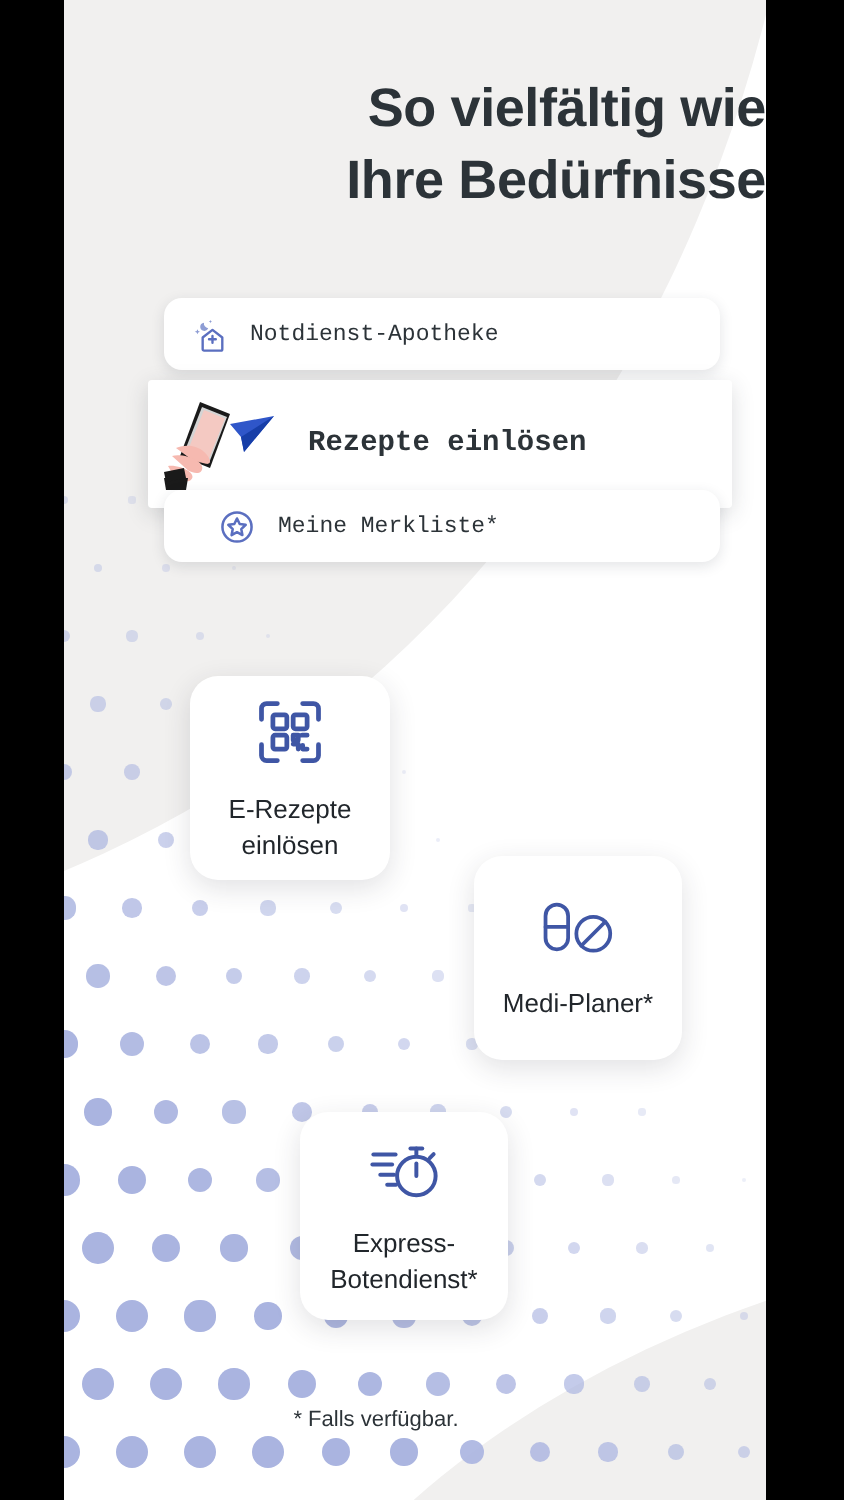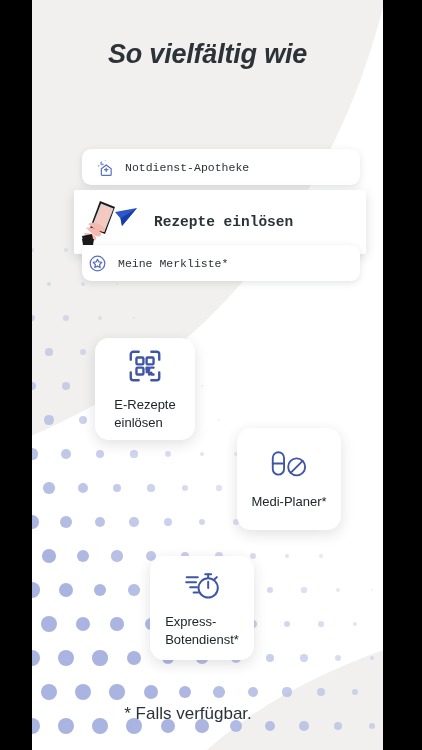--- a/index.html
+++ b/index.html
@@ -46,73 +46,73 @@
     position:absolute;
     border-radius:50%;
     background:#aab4e0;
     display:block;
   }
   
   .heading {
     position:absolute;
     left:0; top:36px;
     width:351px;
-    text-align:center;
+    text-align:right;
     color:#2c3338;
     font-size:27px;
     font-weight:bold;
     line-height:1.34;
     letter-spacing:-0.2px;
-    font-style:italic;
   }
   
   .row {
     position:absolute;
     background:#fff;
     border-radius:9px;
     box-shadow:0 2px 7px rgba(40,45,60,.13);
     display:flex;
     align-items:center;
   }
   .row-1 { left:50px; top:149px; width:278px; height:36px; padding-left:13px; }
   .row-2 { left:42px; top:190px; width:292px; height:64px; padding-left:8px;
            box-shadow:0 3px 11px rgba(40,45,60,.17); border-radius:2px; }
-  .row-3 { left:50px; top:245px; width:278px; height:36px; padding-left:6px; }
+  .row-3 { left:50px; top:245px; width:278px; height:36px; padding-left:27px; }
   .row-label { color:#2c3338; font-size:11.5px;font-family:Liberation Mono, monospace; }
   .row-2 .row-label { font-size:14.5px; font-weight:bold; margin-left:14px; }
   .row-1 .row-label, .row-3 .row-label { margin-left:11px; }
   .ricon { flex:0 0 auto; display:block; }
   
   .tile {
     position:absolute;
     background:#fff;
     border-radius:14px;
     box-shadow:0 4px 14px rgba(40,45,60,.14);
     display:flex;
     flex-direction:column;
     align-items:center;
     justify-content:center;
+    text-align:center;
   }
   .tile-label {
     color:#21262b;
     font-size:13px;
     line-height:1.33;
     margin-top:11px;
     padding:0 6px;
   }
   .tile-erezept { left:63px; top:338px; width:100px; height:102px; }
   .tile-medi    { left:205px; top:428px; width:104px; height:102px; }
   .tile-express { left:118px; top:556px; width:104px; height:104px; }
   
   .footnote {
     position:absolute;
     left:0; top:704px; width:312px;
     text-align:center;
     color:#2c3338;
-    font-size:17px;
+    font-size:11px;
   }
   .tile svg, .ricon svg { display:block; }
 </style>
 </head>
 <body>
 
 <div id="screen">
 
   <div class="letterbox-left" style="position:absolute;left:0;top:0;width:32px;height:750px;background:#000;"></div>
   <div class="letterbox-right" style="position:absolute;left:383px;top:0;width:39px;height:750px;background:#000;"></div>
@@ -231,20 +231,21 @@
         <span style="left: 163.297px; top: 469.297px; width: 13.4056px; height: 13.4056px; background: rgb(170, 180, 224); opacity: 0.99;"></span>
         <span style="left: 197.941px; top: 469.941px; width: 12.1173px; height: 12.1173px; background: rgb(170, 180, 224); opacity: 0.9;"></span>
         <span style="left: 232.586px; top: 470.586px; width: 10.829px; height: 10.829px; background: rgb(170, 180, 224); opacity: 0.81;"></span>
         <span style="left: 267.23px; top: 471.23px; width: 9.54065px; height: 9.54065px; background: rgb(170, 180, 224); opacity: 0.72;"></span>
         <span style="left: 301.874px; top: 471.874px; width: 8.25233px; height: 8.25233px; background: rgb(170, 180, 224); opacity: 0.63;"></span>
         <span style="left: 336.518px; top: 472.518px; width: 6.96401px; height: 6.96401px; background: rgb(170, 180, 224); opacity: 0.53;"></span>
       </div>
 
     <div class="heading">
       <div>So vielfältig wie</div>
+      <div>Ihre Bedürfnisse</div>
     </div>
 
     <div class="row row-1">
       <span class="ricon">
         <svg width="19" height="19" viewBox="0 0 24 24" fill="none" stroke="#5b6fc0" stroke-width="1.5" stroke-linecap="round" stroke-linejoin="round">
           <path d="M8.8 4.2a2.6 2.6 0 1 0 2.7 3.5 3 3 0 0 1-2.7-3.5z" fill="#8e9dd4" stroke="none"></path>
           <path d="M4.2 9.4l.5-1.1.5 1.1 1.1.5-1.1.5-.5 1.1-.5-1.1L3 9.9z" fill="#8e9dd4" stroke="none"></path>
           <path d="M12.6 3.2l.3-.7.3.7.7.3-.7.3-.3.7-.3-.7-.7-.3z" fill="#8e9dd4" stroke="none"></path>
           <path d="M8 13.6l6.2-4.8 6.2 4.8V21a.9.9 0 0 1-.9.9H8.9A.9.9 0 0 1 8 21z"></path>
           <path d="M14.2 12.6v4.3M12 14.7h4.3"></path>

